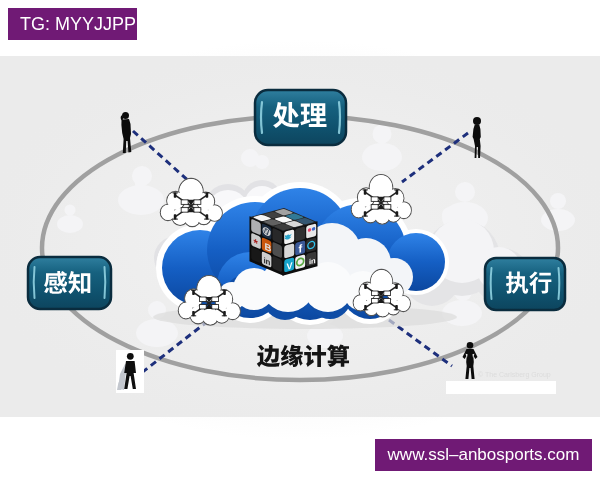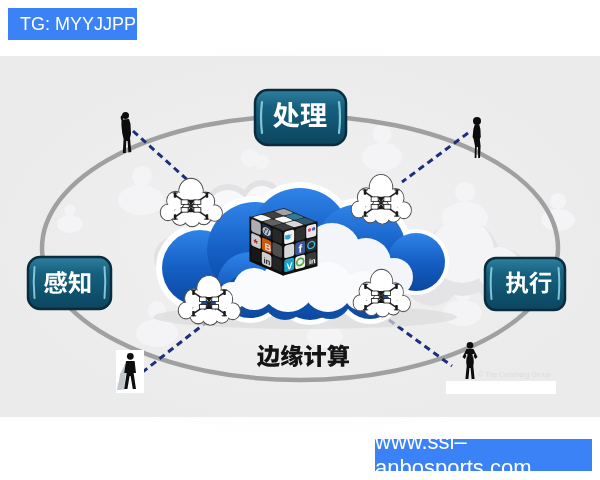--- a/index.html
+++ b/index.html
@@ -1,21 +1,21 @@
 <!DOCTYPE html>
 <html><head>
 <meta charset="utf-8">
 <style>
   html,body{margin:0;padding:0;background:#fff;}
   #stage{position:relative;width:600px;height:480px;background:#fff;overflow:hidden;
          font-family:"Liberation Sans", sans-serif;}
-  .badge{position:absolute;background:#3b82f6;color:#fff;font-size:18px;
+  .badge{position:absolute;background:#701a75;color:#fff;font-size:18px;
          display:flex;align-items:center;}
   #tg{left:8px;top:8px;width:117px;height:32px;padding-left:12px;}
-  #url{left:375px;top:439px;width:217px;height:32px;justify-content:center;font-size:22px;}
+  #url{left:375px;top:439px;width:217px;height:32px;justify-content:center;font-size:17px;}
 </style>
 </head>
 <body>
 <div id="stage">
   <div id="tg" class="badge">TG: MYYJJPP</div>
   <div id="url" class="badge">www.ssl–anbosports.com</div>
   <svg width="600" height="480" viewBox="0 0 600 480" style="position:absolute;left:0;top:0;">
     <defs>
       <linearGradient id="boxg" x1="0" y1="0" x2="0" y2="1">
         <stop offset="0" stop-color="#2f7f9f"></stop>

